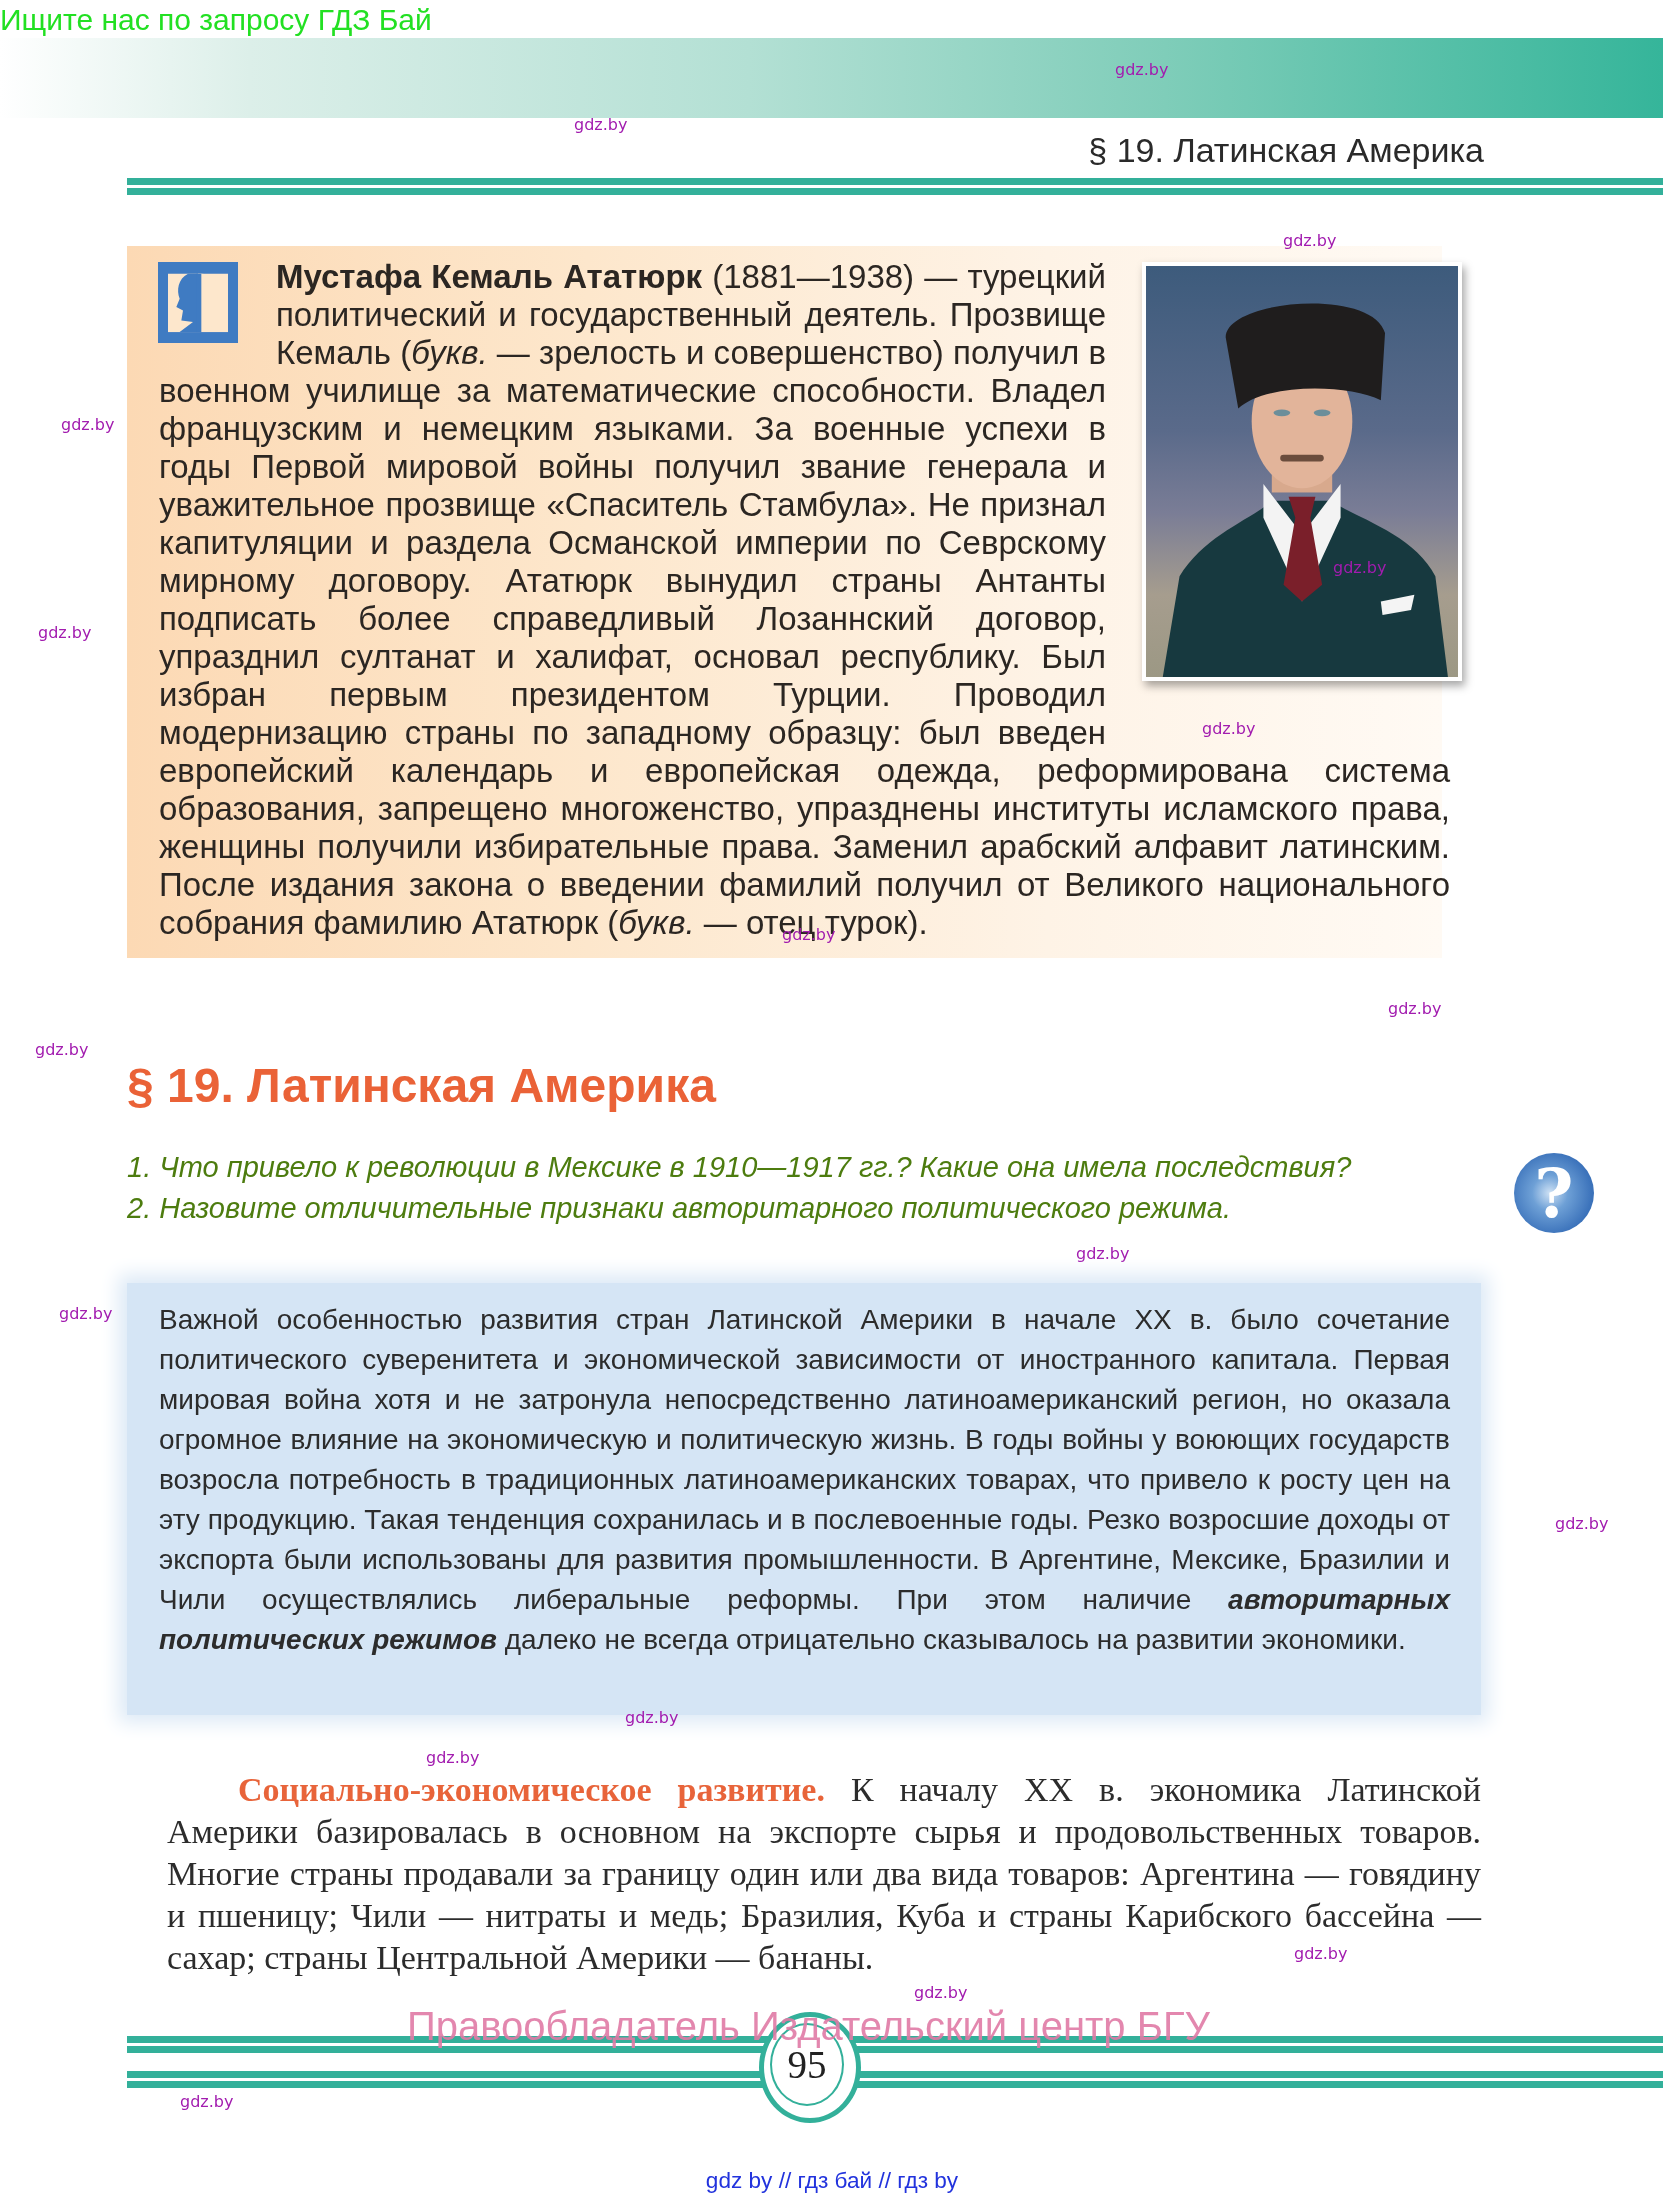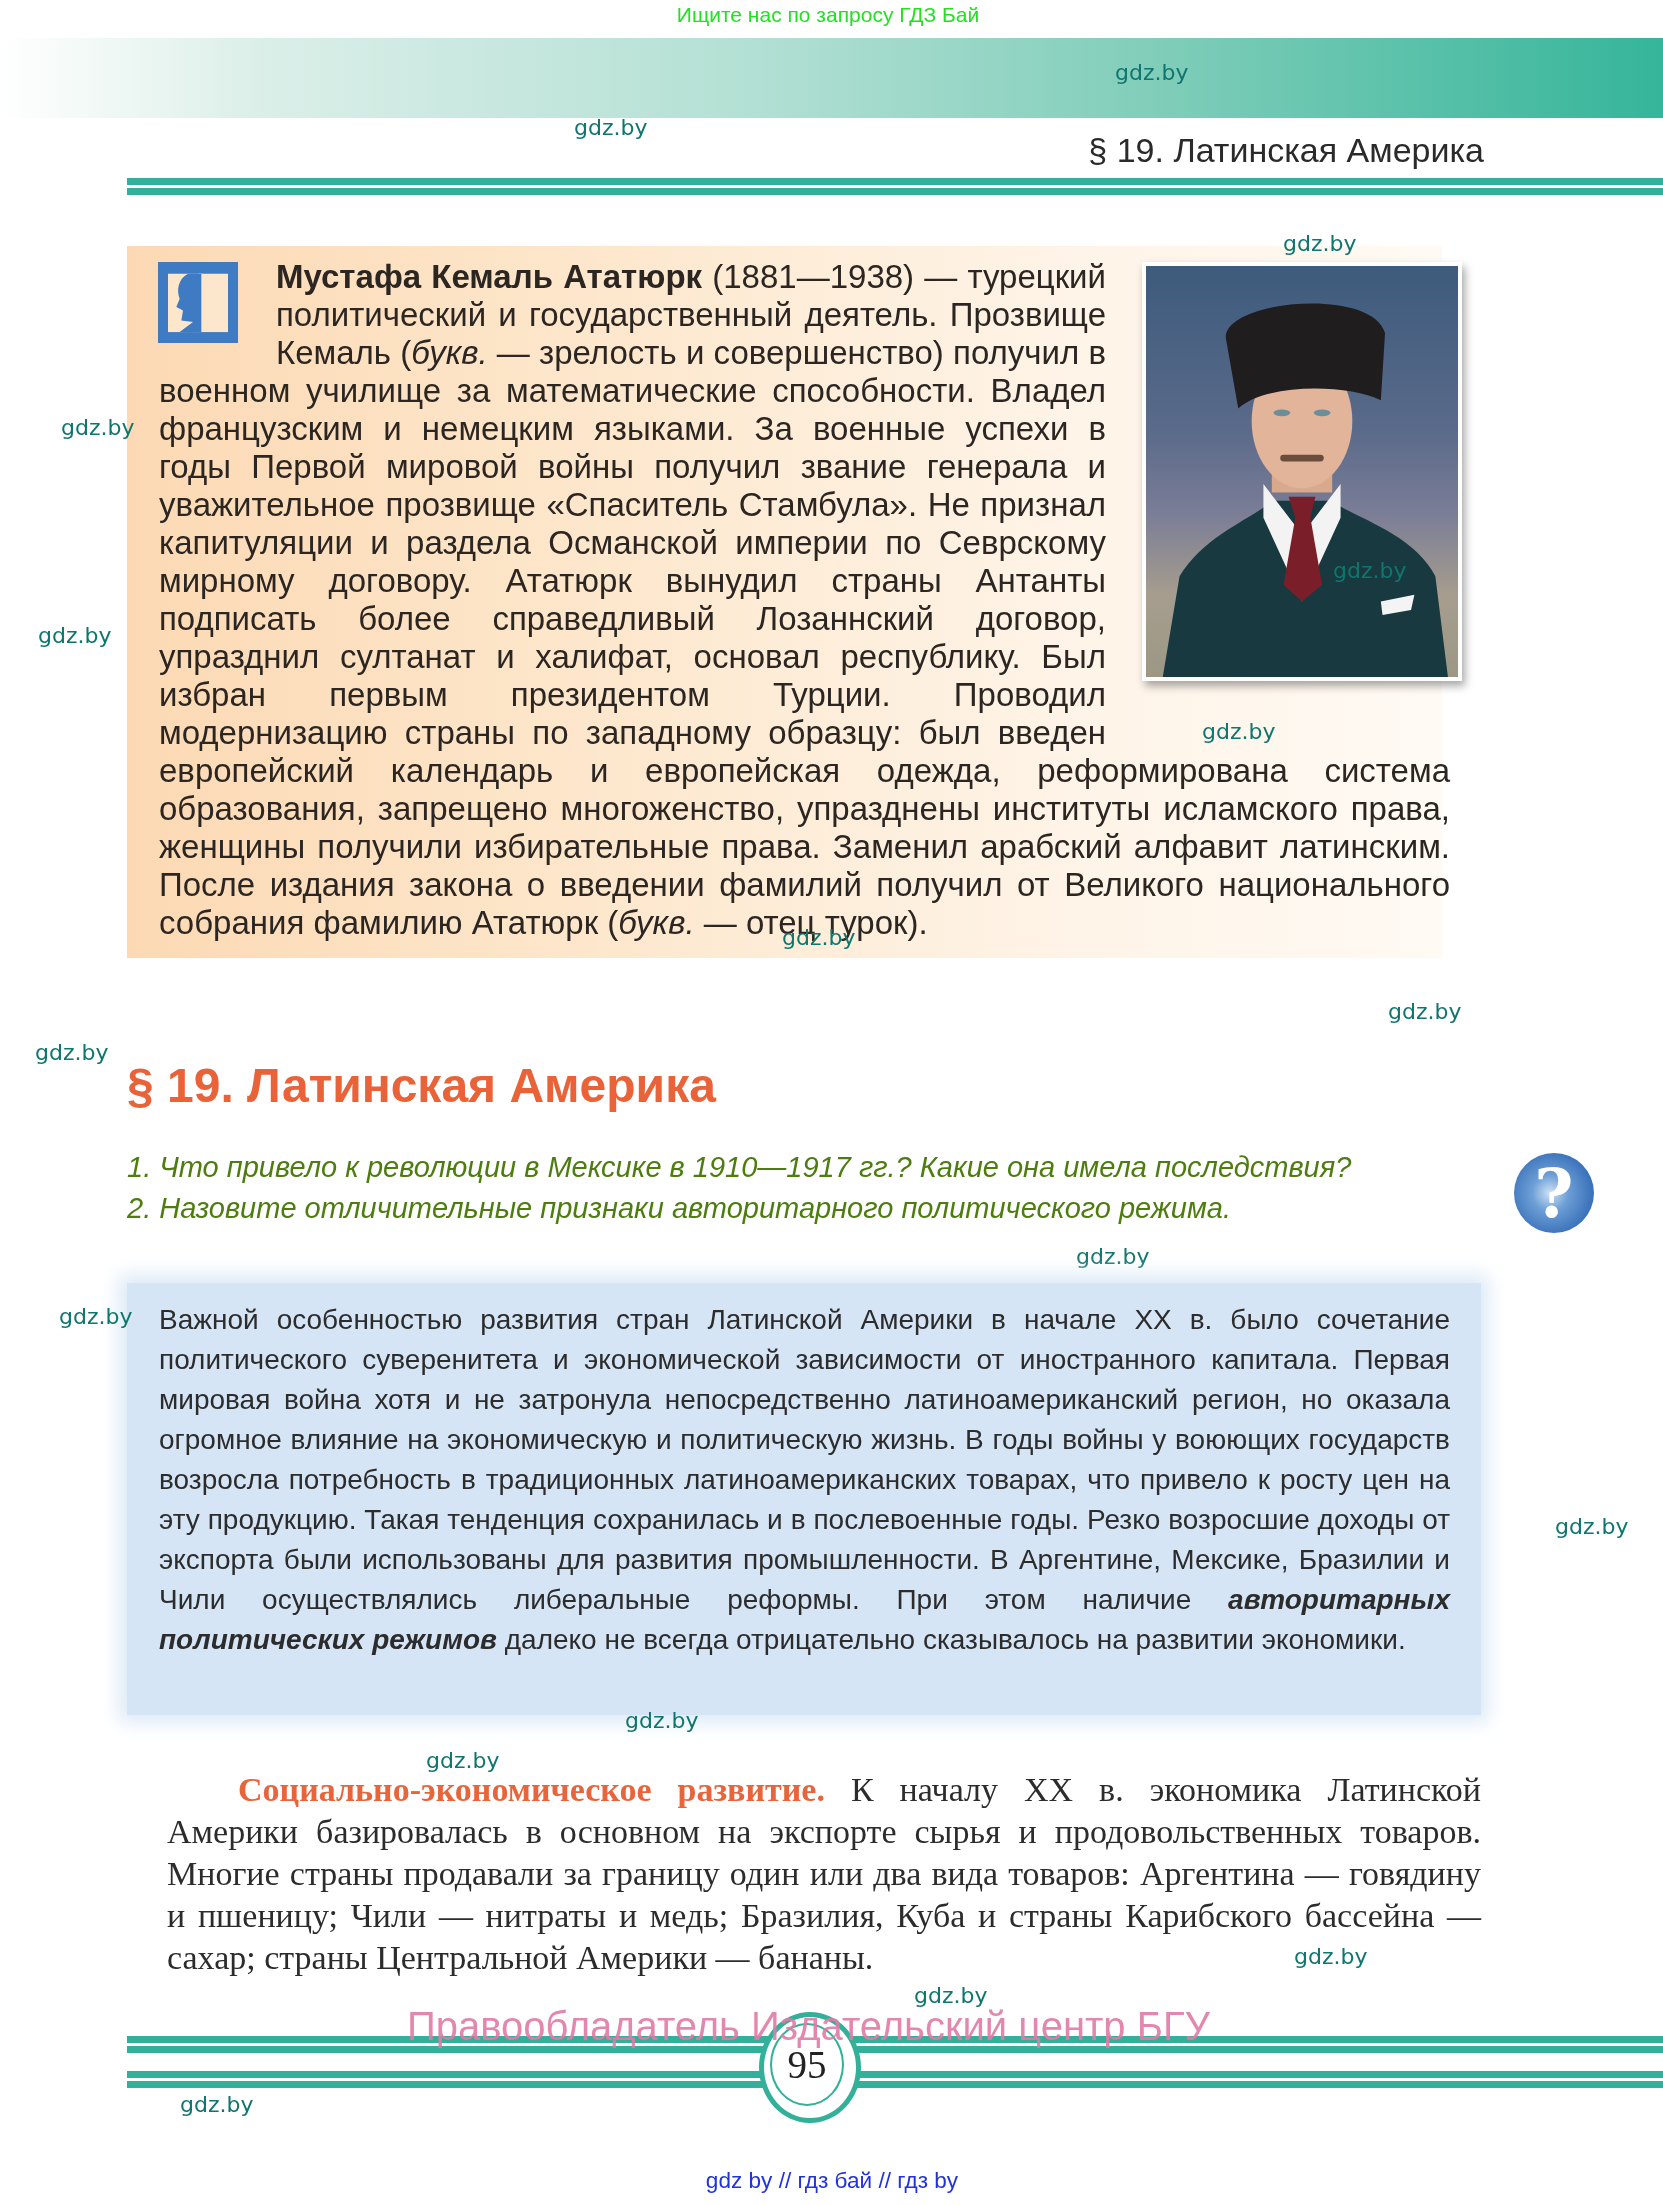--- a/index.html
+++ b/index.html
@@ -1,20 +1,20 @@
 <!DOCTYPE html>
 <html style="font-size:13.4px"><head>
 <meta charset="utf-8">
 <style>
   html,body{margin:0;padding:0;}
   body{width:1664px;height:2205px;position:relative;background:#ffffff;overflow:hidden;font-family:"Liberation Sans",sans-serif;color:#2b2b2b;}
   .abs{position:absolute;}
-  .top-banner{left:0;top:3.4px;width:1656px;text-align:center;color:#22e022;font-size:21px;}
+  .top-banner{left:0;top:3.4px;width:1656px;color:#22e022;font-size:30px;}
   .header-band{left:0;top:38px;width:1664px;height:80px;background:linear-gradient(to right,#ffffff 0%,#dcefe9 15%,#b3e0d4 45%,#7fcdb9 70%,#35b59a 100%);}
-  .wm{font-size:22px;color:#0f766e;font-family:"DejaVu Sans",sans-serif;}
+  .wm{font-size:16px;color:#a21caf;font-family:"DejaVu Sans",sans-serif;}
   .running-title{right:180px;top:131px;font-size:34px;color:#2a2a2a;}
   .rule{left:127px;width:1536px;height:6.7px;background:#33b09a;}
   .bio-box{left:127px;top:246px;width:1315px;height:712px;background:linear-gradient(to right,#fcd9b4 0%,#fde7cc 35%,#fef3e6 70%,#fffaf4 100%);}
   .bio-icon{left:158px;top:262px;width:80px;height:81px;background:#3f7bc2;}
   .bio-text{left:159px;top:252px;width:1300px;font-size:33px;line-height:38px;color:#2b2622;text-align:justify;}
   .portrait{left:1142px;top:262px;width:312px;height:411px;border:4.2px solid #fff;box-shadow:3.4px 5px 8.4px rgba(0,0,0,0.35);background:linear-gradient(180deg,#3d5b7c 0%,#5a6a8a 40%,#7a7d96 60%,#a69d8e 80%,#9c9884 100%);overflow:hidden;}
   .section-title{left:127px;top:1058px;font-size:48px;font-weight:bold;color:#ea6237;}
   .question{left:127px;font-size:29px;font-style:italic;color:#4d7c0f;}
   .q-icon{left:1514px;top:1153px;width:80px;height:80px;border-radius:50%;background:radial-gradient(circle at 45% 50%,#cfe2f5 0%,#6ea0d6 30%,#3c73bb 70%,#2f63aa 100%);display:flex;align-items:center;justify-content:center;color:#fff;font-size:67px;font-weight:bold;font-family:"DejaVu Serif",serif;}
   .blue-box{left:127px;top:1283px;width:1354px;height:432px;background:#d5e5f5;box-shadow:0 0 18.4px 8.4px #dce9f6;}

